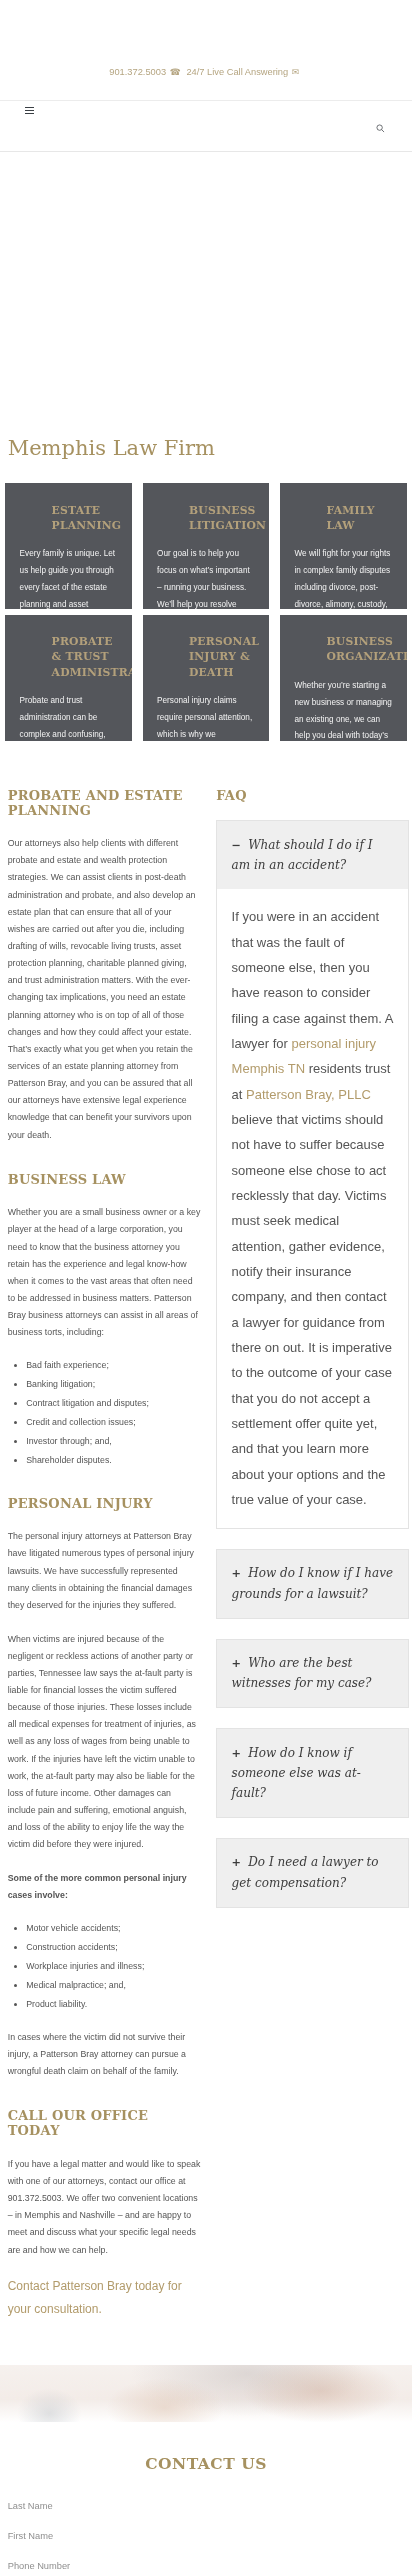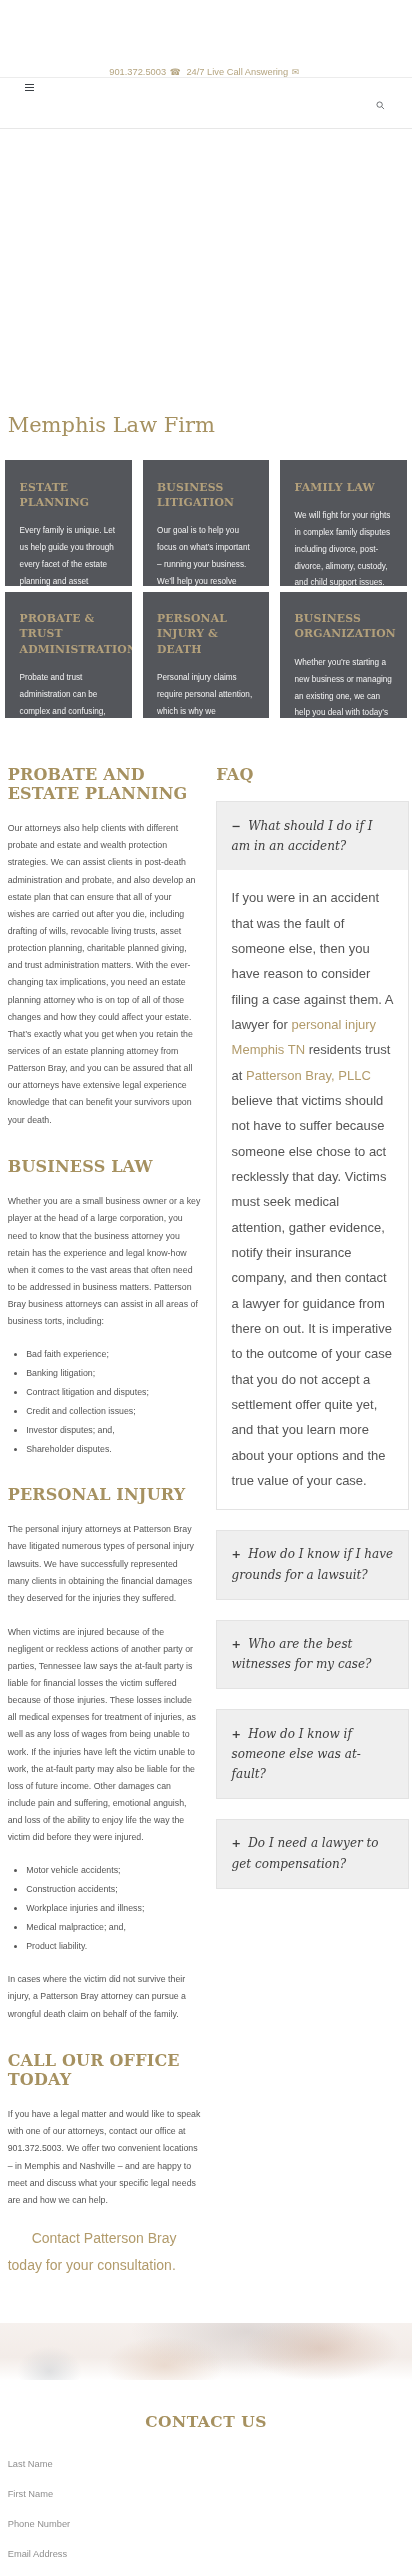--- a/index.html
+++ b/index.html
@@ -1,48 +1,48 @@
 <!DOCTYPE html>
 <html style="font-size:8.2px"><head>
 <meta charset="utf-8">
 <style>
   * { margin:0; padding:0; box-sizing:border-box; }
   body { width:412px; margin:0 auto; background:#fff; font-family:"Liberation Sans", sans-serif; color:#4a4a4a; }
 
   
   .top-spacer { height:67px; }
-  .phone-bar { text-align:center; padding-bottom:0; border-bottom:0.5px solid #ececec; font-size:9.3px; color:#b5a581; }
+  .phone-bar { text-align:center; padding-bottom:23px; border-bottom:0.5px solid #ececec; font-size:9.3px; color:#b5a581; }
   .phone-bar a { color:#b5a581; text-decoration:none; }
   .phone-bar .icn { margin:0 3.6px; font-size:8.8px; }
   .navbar { height:51px; border-bottom:0.5px solid #e7e7e7; position:relative; }
   .hamburger { position:absolute; left:25px; top:6.2px; width:9.3px; cursor:pointer; }
   .hamburger span { display:block; height:1.3px; background:#3a3f44; margin-bottom:1.5px; }
   .search-btn { position:absolute; right:27px; top:23px; cursor:pointer; }
   .hero-spacer { height:284px; }
 
   
   h1.page-title { font-family:"DejaVu Serif", serif; font-weight:400; font-size:21px; color:#a69160; margin:0 0 23px 7.7px; }
 
   
   .cards { display:grid; grid-template-columns:repeat(3,1fr); gap:5.7px 10.8px; margin:0 5.2px; }
   .card { background:#54565b; height:126px; overflow:hidden; padding:19.6px 14.4px 0 14.4px; cursor:pointer; }
-  .card h3 { font-family:"DejaVu Serif", serif; font-size:10.8px; font-weight:700; color:#b3a07b; line-height:1.4; max-width:88px; margin-bottom:13.4px; letter-spacing:0.2px; }
+  .card h3 { font-family:"DejaVu Serif", serif; font-size:10.8px; font-weight:700; color:#b3a07b; line-height:1.4; max-width:88px; margin-bottom:13.4px; letter-spacing:0.2px;margin-left:32px; }
   .card p { color:#f4f4f4; font-size:8.2px; line-height:2.05; }
 
   
   .main-section { display:flex; gap:15.5px; padding:0 7.7px; margin-top:47px; align-items:flex-start; }
   .col-left { width:193px; flex:0 0 193px; }
   .col-right { width:193px; flex:0 0 193px; }
-  h2.gold { font-family:"DejaVu Serif", serif; font-size:16px; font-weight:700; color:#a69160; letter-spacing:0.2px; margin-bottom:17.5px; }
+  h2.gold { font-family:"DejaVu Serif", serif; font-size:13px; font-weight:700; color:#a69160; letter-spacing:0.2px; margin-bottom:17.5px; }
   .col-left p { font-size:8.8px; line-height:1.95; color:#555; margin-bottom:16.5px; }
   .col-left .mt { margin-top:28px; }
   .col-left ul { margin:0 0 17.5px 18.5px; }
   .col-left li { font-size:8.8px; line-height:1.65; color:#555; margin-bottom:4.6px; }
   .bold-lead { font-weight:700; color:#4c4c4c; }
-  a.gold-link { color:#b29b6b; text-decoration:none; font-size:14px; line-height:1.9;margin-left:24px; }
+  a.gold-link { color:#b29b6b; text-decoration:none; font-size:12px; line-height:1.9; }
 
   
   .faq-item { border:0.5px solid #e3e3e3; margin-bottom:20px; background:#fff; }
   .faq-q { background:#efefef; padding:13.4px 14.4px; cursor:pointer; font-family:"DejaVu Serif", serif; font-style:italic; font-size:12px; color:#3c3c3c; line-height:1.7; }
   .faq-q .pm { font-style:normal; font-weight:700; margin-right:7.2px; font-size:11.3px; }
   .faq-a { padding:15.5px 14.4px; font-size:13px; line-height:1.95; color:#555; }
   .faq-a a { color:#b29b6b; text-decoration:none; }
 
   
   .photo-strip { height:57px; margin-top:44px;
@@ -118,27 +118,28 @@
       <h2 class="gold">PROBATE AND ESTATE PLANNING</h2>
       <p>Our attorneys also help clients with different probate and estate and wealth protection strategies. We can assist clients in post-death administration and probate, and also develop an estate plan that can ensure that all of your wishes are carried out after you die, including drafting of wills, revocable living trusts, asset protection planning, charitable planned giving, and trust administration matters. With the ever-changing tax implications, you need an estate planning attorney who is on top of all of those changes and how they could affect your estate. That’s exactly what you get when you retain the services of an estate planning attorney from Patterson Bray, and you can be assured that all our attorneys have extensive legal experience knowledge that can benefit your survivors upon your death.</p>
 
       <h2 class="gold mt">BUSINESS LAW</h2>
       <p>Whether you are a small business owner or a key player at the head of a large corporation, you need to know that the business attorney you retain has the experience and legal know-how when it comes to the vast areas that often need to be addressed in business matters. Patterson Bray business attorneys can assist in all areas of business torts, including:</p>
       <ul>
         <li>Bad faith experience;</li>
         <li>Banking litigation;</li>
         <li>Contract litigation and disputes;</li>
         <li>Credit and collection issues;</li>
-        <li>Investor disputes; and,</li>
+        <li>Investor through; and,</li>
         <li>Shareholder disputes.</li>
       </ul>
 
       <h2 class="gold mt">PERSONAL INJURY</h2>
       <p>The personal injury attorneys at Patterson Bray have litigated numerous types of personal injury lawsuits. We have successfully represented many clients in obtaining the financial damages they deserved for the injuries they suffered.</p>
       <p>When victims are injured because of the negligent or reckless actions of another party or parties, Tennessee law says the at-fault party is liable for financial losses the victim suffered because of those injuries. These losses include all medical expenses for treatment of injuries, as well as any loss of wages from being unable to work. If the injuries have left the victim unable to work, the at-fault party may also be liable for the loss of future income. Other damages can include pain and suffering, emotional anguish, and loss of the ability to enjoy life the way the victim did before they were injured.</p>
+      <p class="bold-lead">Some of the more common personal injury cases involve:</p>
       <ul>
         <li>Motor vehicle accidents;</li>
         <li>Construction accidents;</li>
         <li>Workplace injuries and illness;</li>
         <li>Medical malpractice; and,</li>
         <li>Product liability.</li>
       </ul>
       <p>In cases where the victim did not survive their injury, a Patterson Bray attorney can pursue a wrongful death claim on behalf of the family.</p>
 
       <h2 class="gold mt">CALL OUR OFFICE TODAY</h2>

